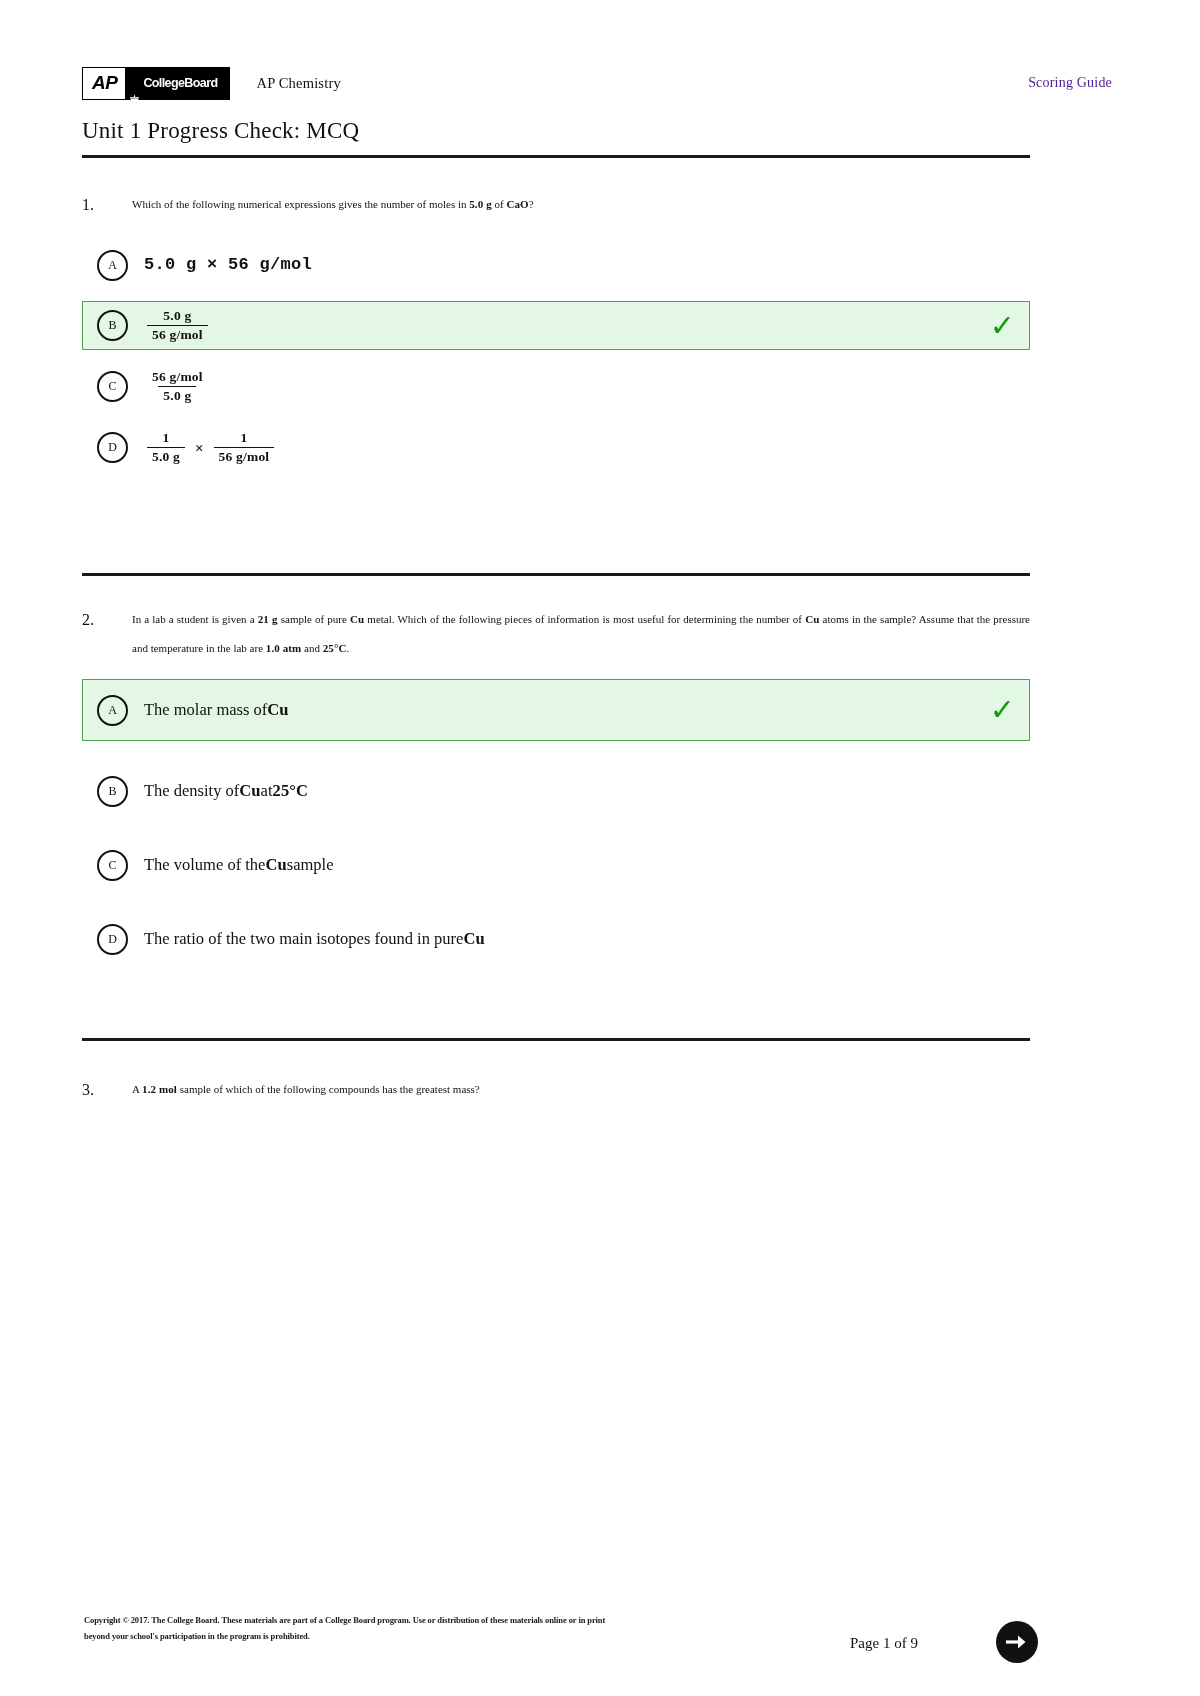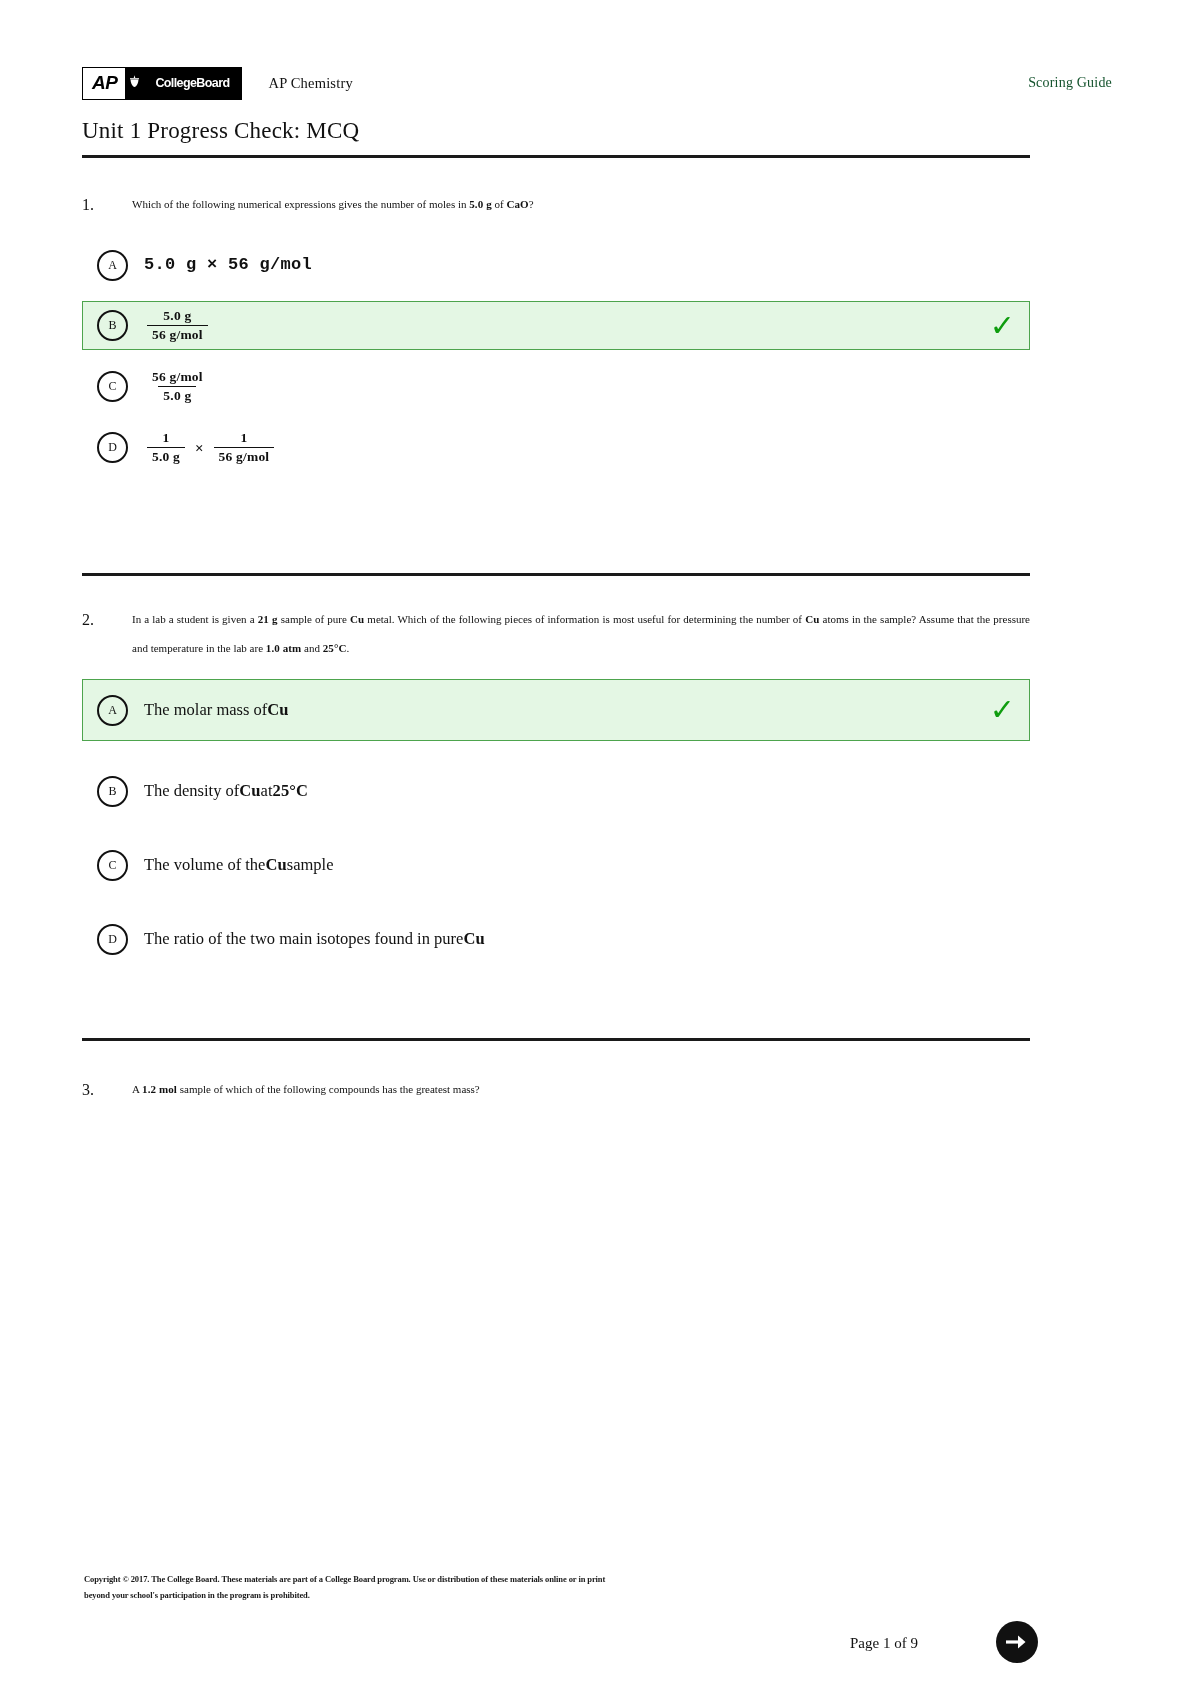--- a/index.html
+++ b/index.html
@@ -55,43 +55,43 @@
   .logo-cb {
     background: #000000;
     color: #ffffff;
     font-family: "Liberation Sans", sans-serif;
     font-weight: bold;
     font-size: 12.5px;
     line-height: 31px;
     padding: 0 12px 0 4px;
     letter-spacing: -0.6px;
     display: flex;
-    align-items: flex-start;
-    gap: 15px;
+    align-items: flex-end;
+    gap: 3px;
     white-space: nowrap;
   }
   .acorn {
     width: 11px;
     height: 12px;
     display: inline-block;
     position: relative;
     top: 0px;
   }
   .subject {
     margin-left: 26px;
     font-size: 14.5px;
     font-family: "Liberation Serif", serif;
     color: #111;
     letter-spacing: 0.2px;
   }
   .scoring-guide {
     margin-left: auto;
     font-size: 14px;
     font-family: "Liberation Serif", serif;
-    color: #14532d;
+    color: #4c1d95;
     letter-spacing: 0.2px;
   }
 
   
   .title {
     position: absolute;
     left: 82px;
     top: 118px;
     font-size: 23px;
     letter-spacing: 0.2px;
@@ -218,21 +218,21 @@
     left: 82px;
     width: 948px;
     height: 3px;
     background: #1a1a1a;
   }
 
   
   .footer-copy {
     position: absolute;
     left: 84px;
-    top: 1571px;
+    top: 1612px;
     width: 640px;
     font-size: 8.5px;
     line-height: 16px;
     color: #1a1a1a;
     font-family: "Liberation Serif", serif;
     font-weight: bold;
     letter-spacing: -0.1px;
   }
   .footer-page {
     position: absolute;

